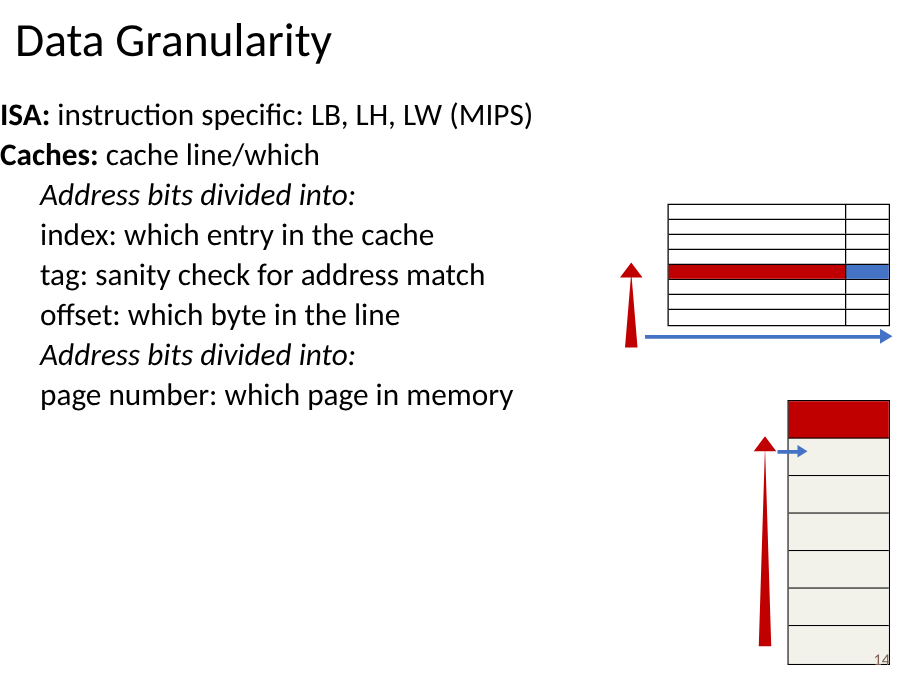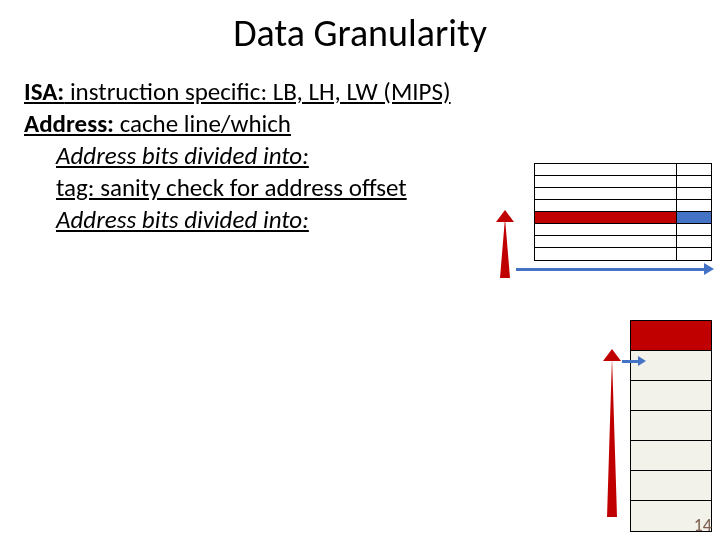--- a/index.html
+++ b/index.html
@@ -5,33 +5,32 @@
   * { box-sizing: border-box; margin: 0; padding: 0; }
   body {
     width: 720px;
     height: 540px;
     background: #ffffff;
     font-family: Calibri, Arial, sans-serif;
     position: relative;
     overflow: hidden;
   }
   .title {
-    text-align: center;
+    text-align: left;
     font-size: 38px;
     font-weight: 400;
     color: #000;
     margin-top: 10px;
     margin-bottom: 20px;
+    padding-left: 12px;
   }
   .content {
-    padding-left: 24px;
     font-size: 25px;
     line-height: 1.28;
     color: #000;
-    text-decoration: underline;
   }
   .content p { margin: 0; }
   .bold { font-weight: 700; }
   .italic { font-style: italic; }
   .indent { padding-left: 32px; }
 
   
   .cache-table {
     position: absolute;
     top: 163px;
@@ -133,35 +132,38 @@
     right: -6px; top: -4px;
     border-top: 5px solid transparent;
     border-bottom: 5px solid transparent;
     border-left: 8px solid #4472c4;
   }
 
   .page-num {
     position: absolute;
     bottom: 4px;
     right: 8px;
-    font-size: 18px;
+    font-size: 13px;
     color: #7f6050;
   }
 </style>
 </head>
 <body>
 
 <h1 class="title">Data Granularity</h1>
 
 <div class="content">
   <p><span class="bold">ISA:</span><span> instruction specific: LB, LH, LW (MIPS)</span></p>
-  <p><span class="bold">Address:</span><span> cache line/which</span></p>
+  <p><span class="bold">Caches:</span><span> cache line/which</span></p>
   <p class="indent italic">Address bits divided into:</p>
-  <p class="indent">tag: sanity check for address offset</p>
+  <p class="indent">index: which entry in the cache</p>
+  <p class="indent">tag: sanity check for address match</p>
+  <p class="indent">offset: which byte in the line</p>
   <p class="indent italic">Address bits divided into:</p>
+  <p class="indent">page number: which page in memory</p>
 </div>
 
 <div class="cache-table">
   <div class="cache-row">
       <div class="cache-left"></div>
       <div class="cache-right"></div>
     </div>
   <div class="cache-row">
       <div class="cache-left"></div>
       <div class="cache-right"></div>

